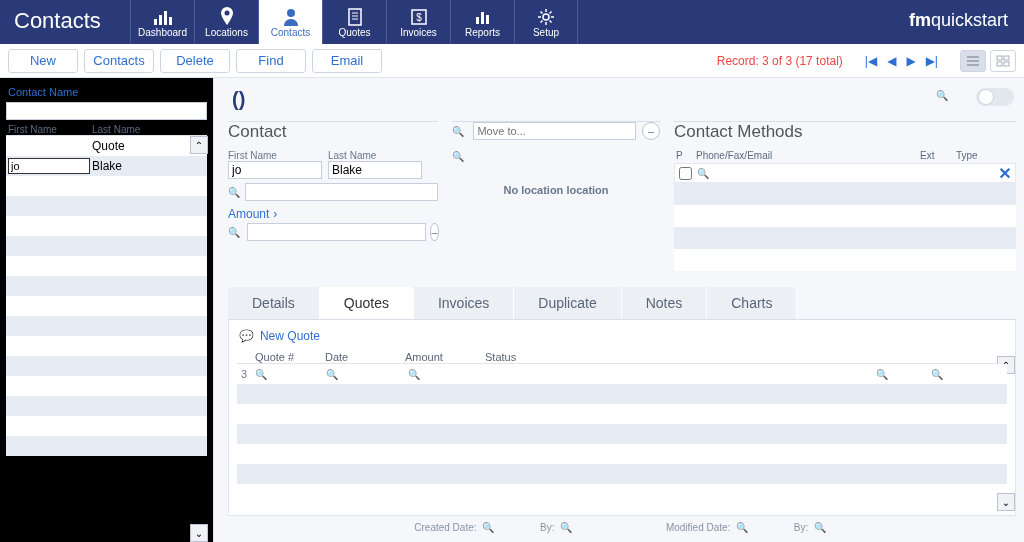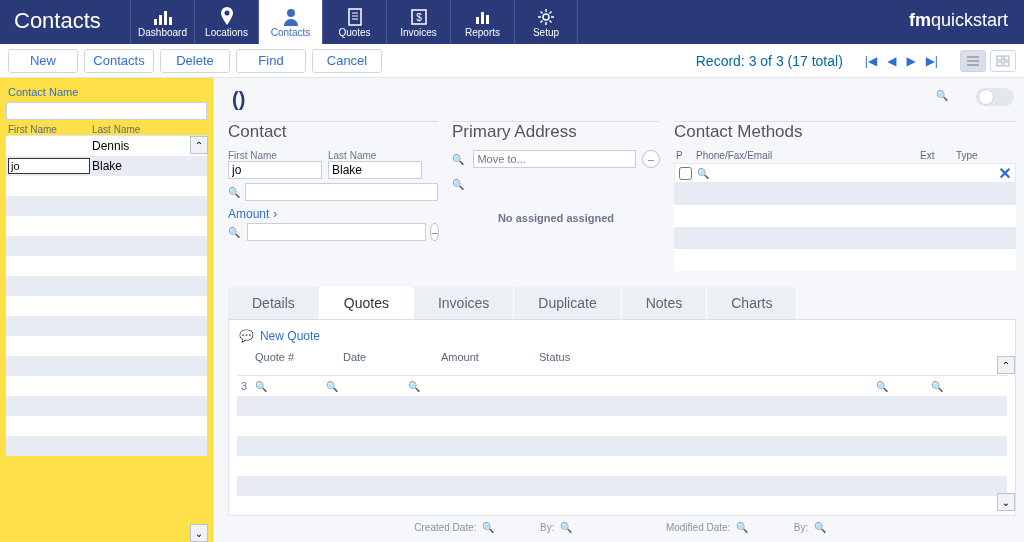--- a/index.html
+++ b/index.html
@@ -13,32 +13,32 @@
 .nav-item:last-child { border-right: 1px solid #4a5a98; text-align: right; }
 .nav-item .ico { height: 20px; display: flex; align-items: center; justify-content: center; }
 .nav-item.active { background: #fff; color: #3a6cc0; }
 .brand { margin-left: auto; padding: 10px 16px; font-size: 18px; }
 .brand .bold { font-weight: 700; }
 .brand .light { font-weight: 300; }
 
 
 .toolbar { display: flex; align-items: center; height: 34px; background: #fff; border-bottom: 1px solid #e0e4ec; padding: 0 8px; gap: 6px; }
 .tb-btn { min-width: 70px; height: 24px; background: #fff; border: 1px solid #cdd6e3; border-radius: 3px; color: #2f6fd0; font-size: 13px; cursor: pointer; }
-.record-counter { margin-left: auto; color: #0369a1; font-size: 14px; }
+.record-counter { margin-left: auto; color: #ef4444; font-size: 12px; }
 .nav-arrows { display: flex; gap: 10px; margin-left: 16px; color: #2f6fd0; }
 .nav-arrow { cursor: pointer; font-size: 12px; }
 .view-btns { display: flex; margin-left: 16px; gap: 4px; }
 .view-btn { width: 26px; height: 22px; border: 1px solid #cdd6e3; border-radius: 3px; background: #fff; cursor: pointer; display:flex; align-items:center; justify-content:center; }
 .view-btn.active { background: #d9dee8; }
 
 
 .workspace { display: flex; height: calc(542px - 44px - 34px); }
 
 
-.leftpane { width: 214px; background: #fde047; border-right: 1px solid #e0e4ec; padding: 6px 6px 0 6px; display:flex; flex-direction:column;}
+.leftpane { width: 214px; background: #000000; border-right: 1px solid #e0e4ec; padding: 6px 6px 0 6px; display:flex; flex-direction:column;}
 .leftpane .filter-label { color: #2f6fd0; font-size: 11px; margin: 2px 2px 4px; }
 .leftpane input.full { width: 100%; height: 18px; border: 1px solid #c7cfdc; font-size: 11px; padding: 1px 3px; }
 .list-head { display: flex; font-size: 10px; color: #5c6b82; margin-top: 4px; }
 .list-head div:first-child { width: 86px; padding-left: 2px; }
 .list-body { border-top: 1px solid #e0e4ec; flex:1; position:relative; }
 .list-row { display: flex; height: 20px; align-items: center; font-size: 12px; }
 .list-row:nth-child(odd) { background: #e6ebf4; }
 .list-row:nth-child(even) { background: #fff; }
 .list-row .fn { width: 86px; padding-left: 2px; }
 .list-row input.inline { width: 82px; height: 16px; border: 1px solid #333; font-size: 11px; padding: 0 2px; background:#fff; }
@@ -82,21 +82,21 @@
 .method-row .x { width:20px; color:#2f6fd0; font-weight:700; text-align:center; cursor:pointer;}
 .methods-body { height: 88px; }
 .methods-body .stripe{height:22px;} .methods-body .stripe:nth-child(odd){background:#e6ebf4;} .methods-body .stripe:nth-child(even){background:#fff;}
 
 
 .tabbar { display:flex; margin-top: 16px; border-bottom:1px solid #d9dee8; }
 .tab { padding: 8px 24px; background:#eceff4; color:#5a6578; font-size:14px; cursor:pointer; border-right:1px solid #fff;}
 .tab.active { background:#fff; color:#333; }
 .tabbody { background:#fff; border:1px solid #e0e4ec; border-top:none; height: 196px; position:relative; padding:6px 8px 0 8px;}
 .newquote { color:#2f6fd0; font-size:12px; display:inline-flex; align-items:center; gap:6px; cursor:pointer; margin:2px 0 8px 2px;}
-.tbl-head { display:flex; font-size:11px; color:#5a6578; border-bottom:1px solid #e0e4ec; padding:0 14px 12px 18px;gap:18px;}
+.tbl-head { display:flex; font-size:11px; color:#5a6578; border-bottom:1px solid #e0e4ec; padding:0 14px 0 18px;}
 .col-q{width:70px;} .col-d{width:80px;} .col-li{flex:1;} .col-a{width:80px;} .col-s{width:70px;}
 .tbl-body { height: 128px; position:relative; }
 .tbl-row { display:flex; align-items:center; height:20px; font-size:11px; padding-left: 4px;}
 .tbl-row:nth-child(even){background:#e6ebf4;} .tbl-row:nth-child(odd){background:#fff;}
 .rownum{width:14px; color:#6a778c;}
 .tabbody .scroll-up, .tabbody .scroll-dn { width: 18px; height: 18px; border:1px solid #b9c3d3; background:#f0f2f6; position:absolute; right:0; display:flex; align-items:center; justify-content:center; font-size:10px; cursor:pointer;}
 .tabbody .scroll-up{top:36px;} .tabbody .scroll-dn{bottom:4px;}
 
 
 .footer { display:flex; justify-content:center; gap: 90px; font-size:10px; color:#8a93a4; padding:6px 0; }
@@ -182,21 +182,21 @@
   <div class="brand">
     <span class="bold">fm</span><span class="light">quickstart</span>
   </div>
 </div>
 
 <div class="toolbar">
   <button class="tb-btn">New</button>
   <button class="tb-btn">Contacts</button>
   <button class="tb-btn">Delete</button>
   <button class="tb-btn">Find</button>
-  <button class="tb-btn">Cancel</button>
+  <button class="tb-btn">Email</button>
   <span class="record-counter">Record:  3 of 3 (17 total)</span>
   <div class="nav-arrows">
     <span class="nav-arrow">|◀</span>
     <span class="nav-arrow">◀</span>
     <span class="nav-arrow">▶</span>
     <span class="nav-arrow">▶|</span>
   </div>
   <div class="view-btns">
     <span class="view-btn active">
         <svg width="14" height="12">
@@ -222,21 +222,21 @@
     <div class="filter-label">Contact Name</div>
     <input class="full" style="">
     <div class="list-head">
       <div>First Name</div>
       <div>Last Name</div>
     </div>
     <div class="list-body">
       <div class="list-scroll-up">⌃</div>
       <div class="list-row">
         <div class="fn"></div>
-        <div>Dennis</div>
+        <div>Quote</div>
       </div>
       <div class="list-row">
         <div class="fn"><input class="inline" value="jo" style=""></div>
         <div>Blake</div>
       </div>
       <div class="list-row"></div>
         <div class="list-row"></div>
         <div class="list-row"></div>
       <div class="list-row"></div>
         <div class="list-row"></div>
@@ -283,28 +283,27 @@
             <span>›</span>
           </a>
         <div style="display:flex;align-items:center;gap:4px;">
             <span class="mag">🔍</span>
             <input style="flex: 1 1 0%; height: 18px; border: 1px solid rgb(199, 207, 220);">
             <span class="round-btn">–</span>
           </div>
       </div>
 
       <div class="panel addr">
-        <h3>Primary Address</h3>
         <div class="moveto">
           <span class="mag">🔍</span>
           <input placeholder="Move to..." style="">
           <span class="round-btn">–</span>
         </div>
         <div style="margin-top:6px;"><span class="mag">🔍</span></div>
-        <div class="noloc">No assigned assigned</div>
+        <div class="noloc">No location location</div>
       </div>
 
       <div class="panel methods">
         <h3>Contact Methods</h3>
         <div class="methods-head">
           <div class="p">P</div>
           <div class="pfe">Phone/Fax/Email</div>
           <div class="ext">Ext</div>
           <div class="typ">Type</div>
           <div style="width:20px"></div>

